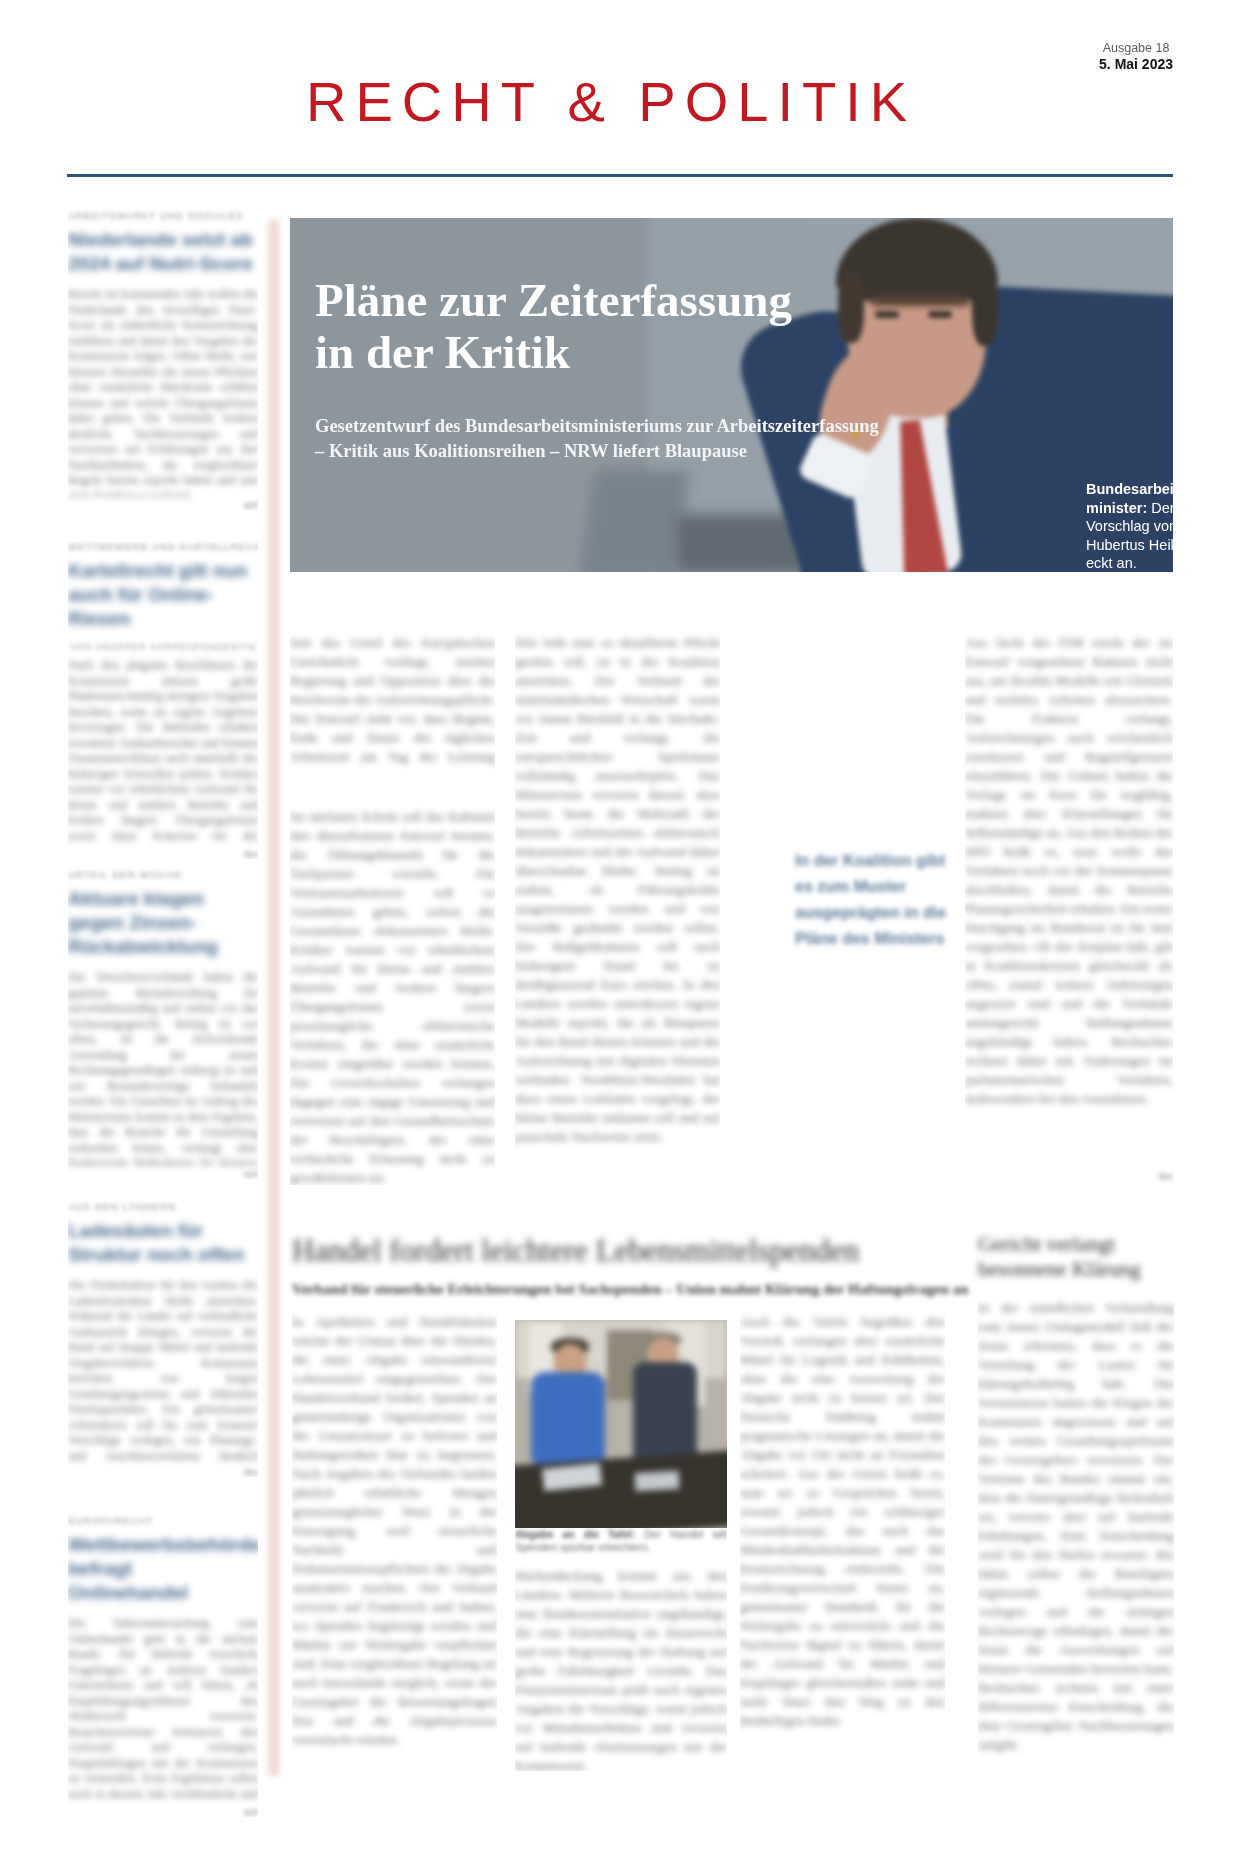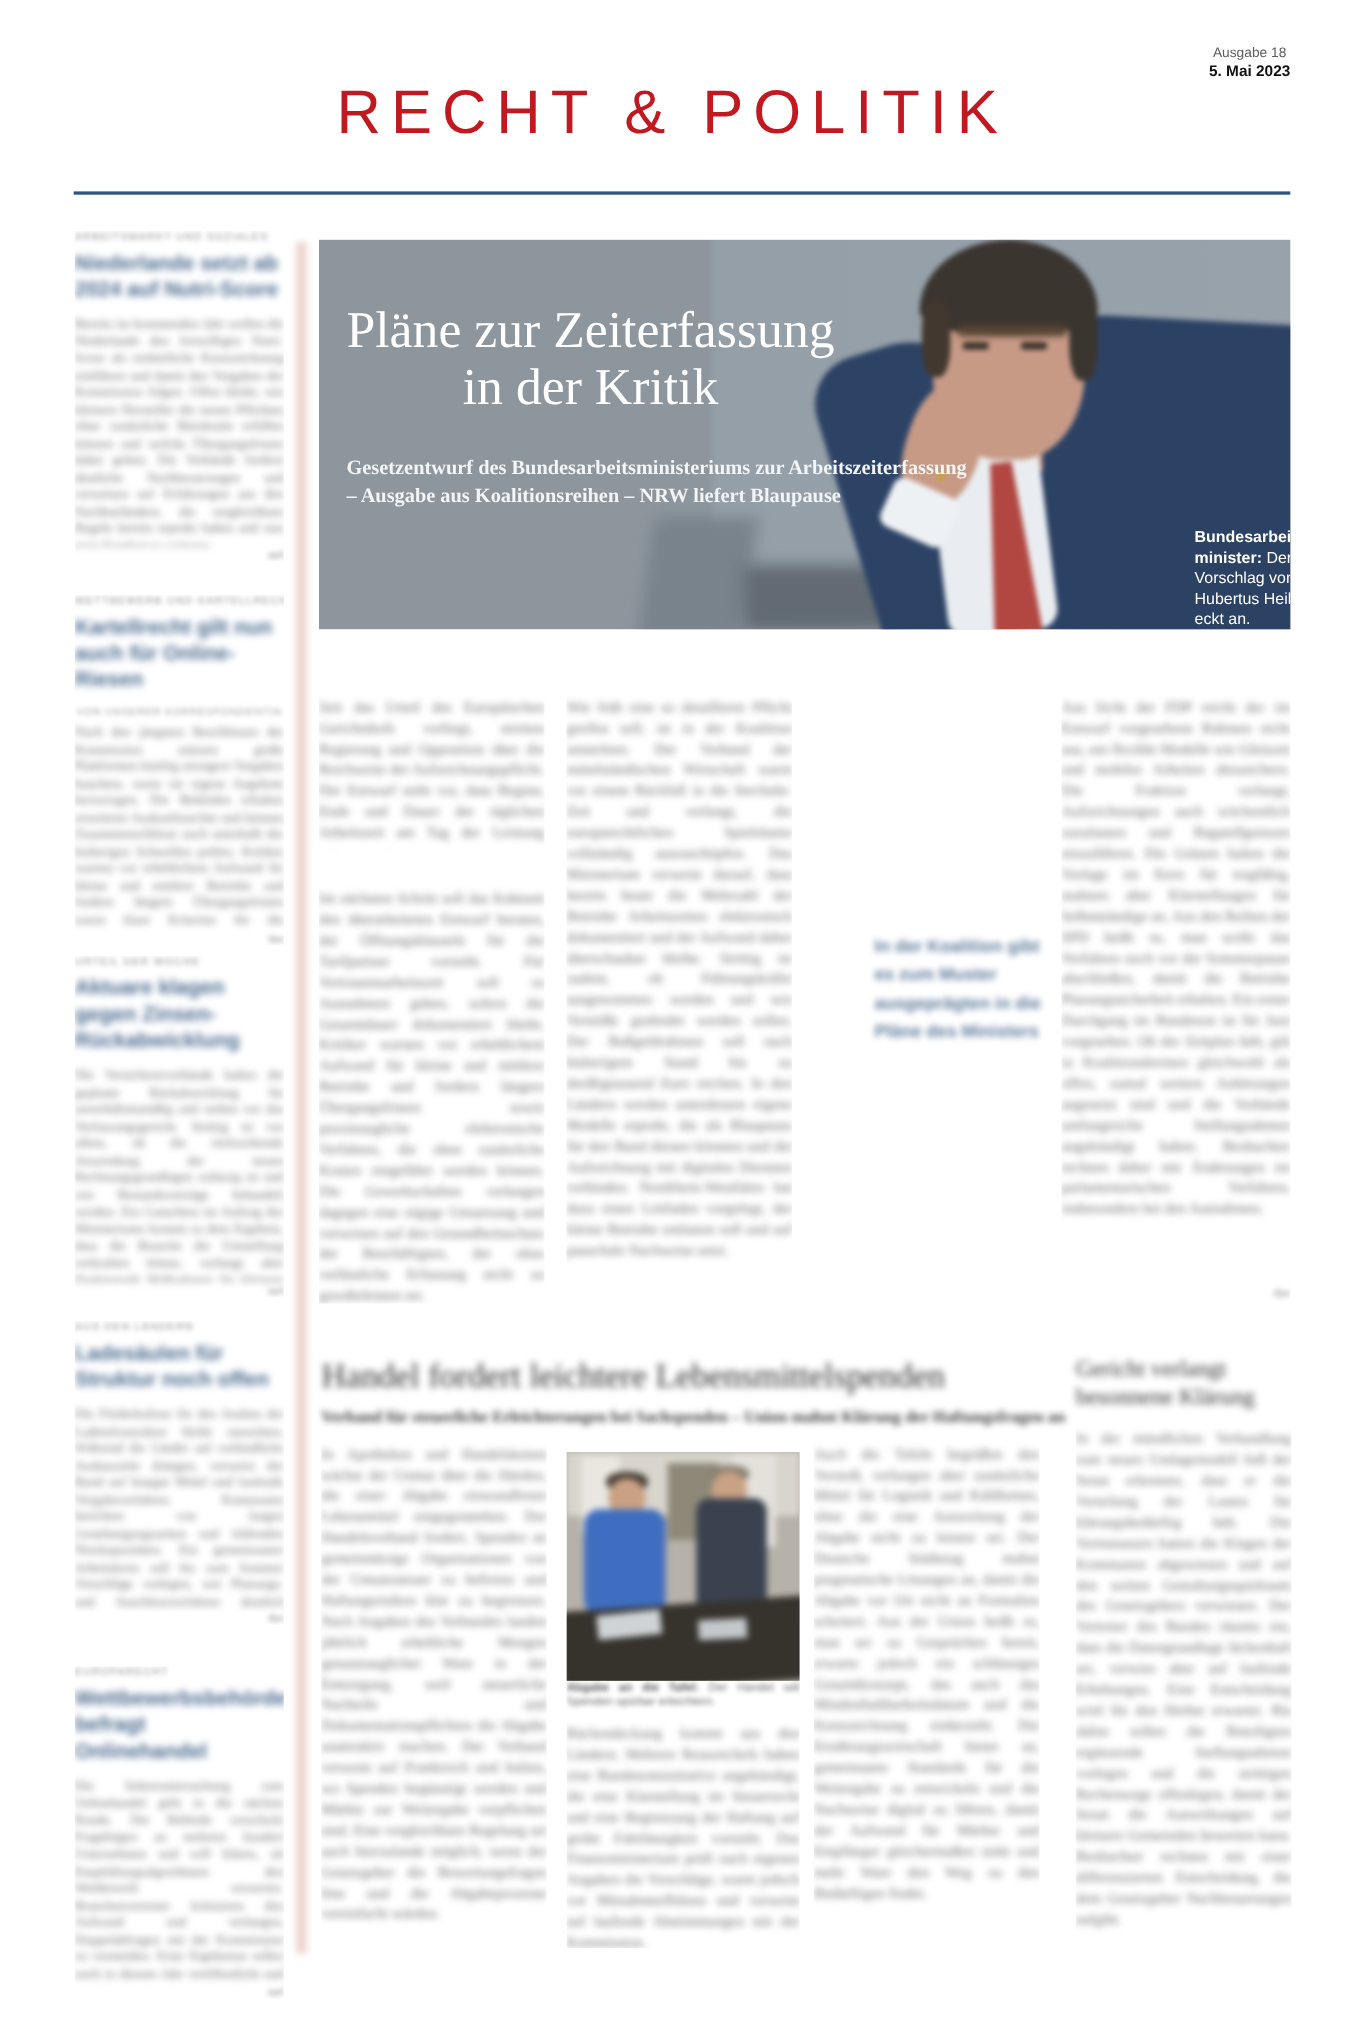--- a/index.html
+++ b/index.html
@@ -63,21 +63,21 @@
   .p-brow{position:absolute;left:580px;top:78px;width:100px;height:10px;background:#5a4636;
           border-radius:5px;filter:blur(2px);}
   .p-eye1{position:absolute;left:585px;top:93px;width:24px;height:7px;background:#3f352c;border-radius:4px;}
   .p-eye2{position:absolute;left:638px;top:93px;width:24px;height:7px;background:#3f352c;border-radius:4px;}
   .p-hand{position:absolute;left:534px;top:128px;width:68px;height:118px;background:#c79a86;
           border-radius:45%;transform:rotate(18deg);}
   .p-cuff{position:absolute;left:514px;top:224px;width:64px;height:48px;background:#eef1f4;
           border-radius:10px;transform:rotate(24deg);}
   .p-ring{position:absolute;left:562px;top:212px;width:7px;height:7px;background:#c9a227;border-radius:50%;}
   .hero-headline{position:absolute;left:25px;top:56px;margin:0;font-family:"Liberation Serif",serif;
-                 font-weight:400;font-size:47px;line-height:52px;color:#ffffff;text-align:center;}
+                 font-weight:700;font-size:47px;line-height:52px;color:#ffffff;}
   .hero-dek{position:absolute;left:25px;top:196px;margin:0;font-family:"Liberation Serif",serif;
             font-weight:bold;font-size:18.5px;line-height:25px;color:#f3f5f6;}
   .hero-caption{position:absolute;left:796px;top:262px;width:92px;font-size:14.5px;line-height:18.5px;
                 color:#ffffff;}
   .hero-caption b{font-weight:bold;}
 
   
   .mcol{position:absolute;top:633px;height:552px;overflow:hidden;font-family:"Liberation Serif",serif;
         font-size:13.5px;line-height:19px;color:#696969;text-align:justify;}
   .mcol p{margin:0;}
@@ -191,21 +191,21 @@
       <div class="p-hairL"></div>
       <div class="p-hairR"></div>
       <div class="p-brow"></div>
       <div class="p-eye1"></div>
       <div class="p-eye2"></div>
       <div class="p-hand"></div>
       <div class="p-cuff"></div>
       <div class="p-ring"></div>
     </div>
     <h2 class="hero-headline"><span>Pläne zur Zeiterfassung</span><br><span>in der Kritik</span></h2>
-    <p class="hero-dek"><span>Gesetzentwurf des Bundesarbeitsministeriums zur Arbeitszeiterfassung</span><br><span>– Ausgabe aus Koalitionsreihen – NRW liefert Blaupause</span></p>
+    <p class="hero-dek"><span>Gesetzentwurf des Bundesarbeitsministeriums zur Arbeitszeiterfassung</span><br><span>– Kritik aus Koalitionsreihen – NRW liefert Blaupause</span></p>
     <div class="hero-caption"><b>Bundesarbeits­minister:</b> <span>Der Vorschlag von Hubertus Heil eckt an.</span></div>
 
   </section>
 
   <div class="mcol mcol1">
     <p class="p1 bl3">Seit das Urteil des Europäischen Gerichtshofs vorliegt, streiten Regierung und Opposition über die Reichweite der Aufzeichnungspflicht. Der Entwurf sieht vor, dass Beginn, Ende und Dauer der täglichen Arbeitszeit am Tag der Leistung erfasst werden.</p>
     <p class="bl3">Im nächsten Schritt soll das Kabinett den überarbeiteten Entwurf beraten, der Öffnungsklauseln für die Tarifpartner vorsieht. Für Vertrauensarbeitszeit soll es Ausnahmen geben, sofern die Gesamtdauer dokumentiert bleibt. Kritiker warnen vor erheblichem Aufwand für kleine und mittlere Betriebe und fordern längere Übergangsfristen sowie praxistaugliche elektronische Verfahren, die ohne zusätzliche Kosten eingeführt werden können. Die Gewerkschaften verlangen dagegen eine zügige Umsetzung und verweisen auf den Gesundheitsschutz der Beschäftigten, der ohne verlässliche Erfassung nicht zu gewährleisten sei.</p>
   </div>
   <div class="mcol mcol2">
     <p class="bl3">Wie früh eine so detaillierte Pflicht greifen soll, ist in der Koalition umstritten. Der Verband der mittelständischen Wirtschaft warnt vor einem Rückfall in die Stechuhr-Zeit und verlangt, die europarechtlichen Spielräume vollständig auszuschöpfen. Das Ministerium verweist darauf, dass bereits heute die Mehrzahl der Betriebe Arbeitszeiten elektronisch dokumentiert und der Aufwand daher überschaubar bleibe. Strittig ist zudem, ob Führungskräfte ausgenommen werden und wie Verstöße geahndet werden sollen. Der Bußgeldrahmen soll nach bisherigem Stand bis zu dreißigtausend Euro reichen. In den Ländern werden unterdessen eigene Modelle erprobt, die als Blaupause für den Bund dienen könnten und die Aufzeichnung mit digitalen Diensten verbinden. Nordrhein-Westfalen hat dazu einen Leitfaden vorgelegt, der kleine Betriebe entlasten soll und auf pauschale Nachweise setzt.</p>

